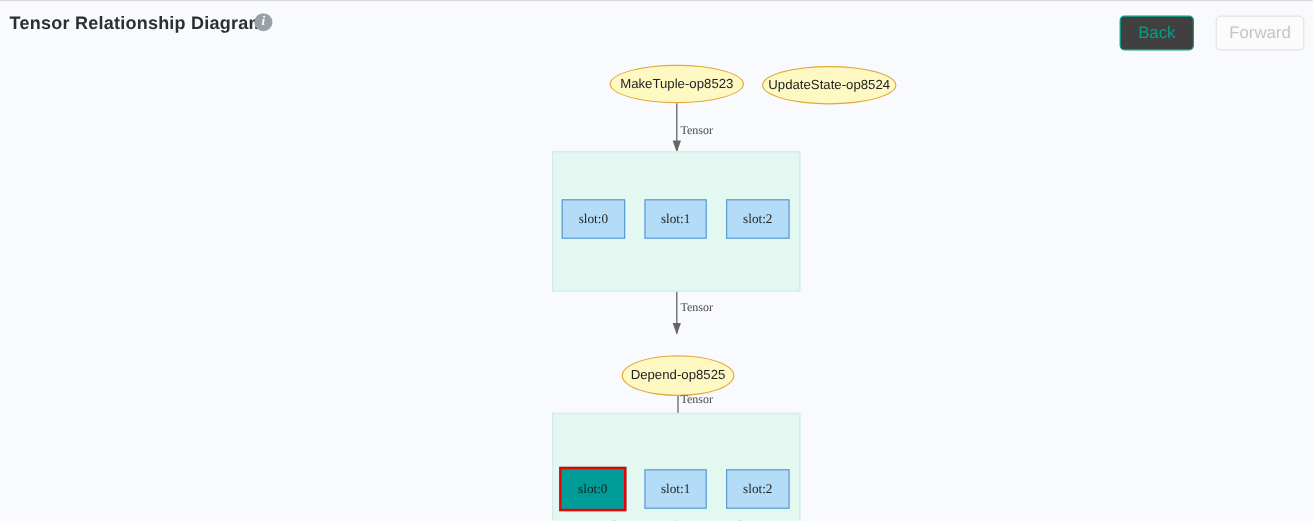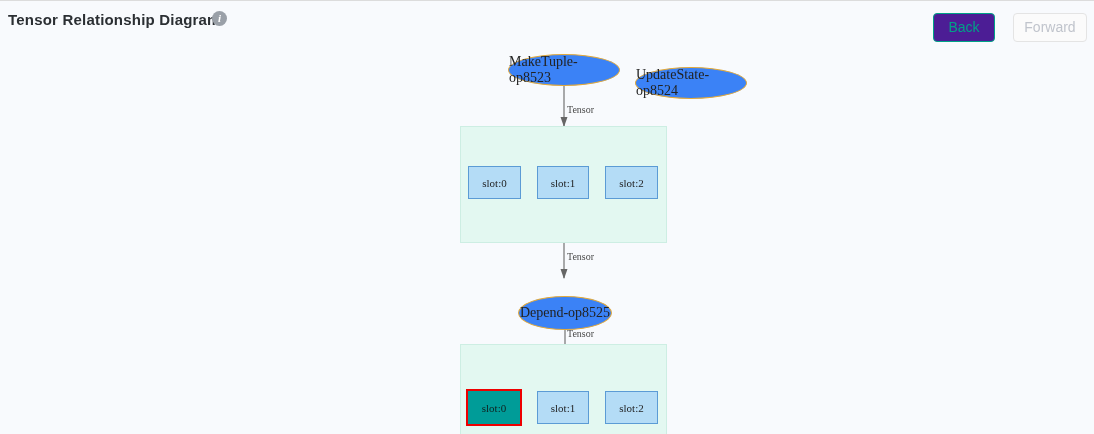--- a/index.html
+++ b/index.html
@@ -42,21 +42,21 @@
   }
   .btn {
     position: absolute;
     top: 12px;
     height: 29px;
     border-radius: 4px;
     font-size: 14px;
     text-align: center;
     line-height: 27px;
     cursor: pointer;
-    background: #4c1d95;
+    background: #404040;
   }
   .btn-back {
     left: 933px; width: 62px;
     border: 1px solid #00a287;
     color: #00a287;
   }
   .btn-forward {
     left: 1013px; width: 74px;
     border: 1px solid #e4e4e4;
     color: #c0c4cc;
@@ -72,33 +72,33 @@
   }
   .group-box {
     position: absolute;
     background: #e3f8f1;
     border: 1px solid #cdeee3;
   }
   .group1 { left: 460px; top: 125px; width: 207px; height: 117px; }
   .group2 { left: 460px; top: 343px; width: 207px; height: 120px; }
   .ellipse-node {
     position: absolute;
-    background: #3b82f6;
+    background: #fef9c3;
     border: 1.5px solid #e2a93b;
     border-radius: 50%;
     display: flex;
     align-items: center;
     justify-content: center;
-    font-family: Liberation Serif, serif;
-    font-size: 14px;
+    font-family: Liberation Sans, sans-serif;
+    font-size: 11px;
     color: #222222;
     cursor: pointer;
   }
   .node-maketuple  { left: 508px; top: 53px;  width: 112px; height: 32px; }
-  .node-updatestate{ left: 635px; top: 66px;  width: 112px; height: 32px; }
+  .node-updatestate{ left: 635px; top: 54px;  width: 112px; height: 32px; }
   .node-depend     { left: 518px; top: 295px; width: 94px;  height: 34px; }
   .slot-node {
     position: absolute;
     background: #b4dcf6;
     border: 1.5px solid #5b9bd5;
     display: flex;
     align-items: center;
     justify-content: center;
     font-family: "Liberation Serif", serif;
     font-size: 11px;

